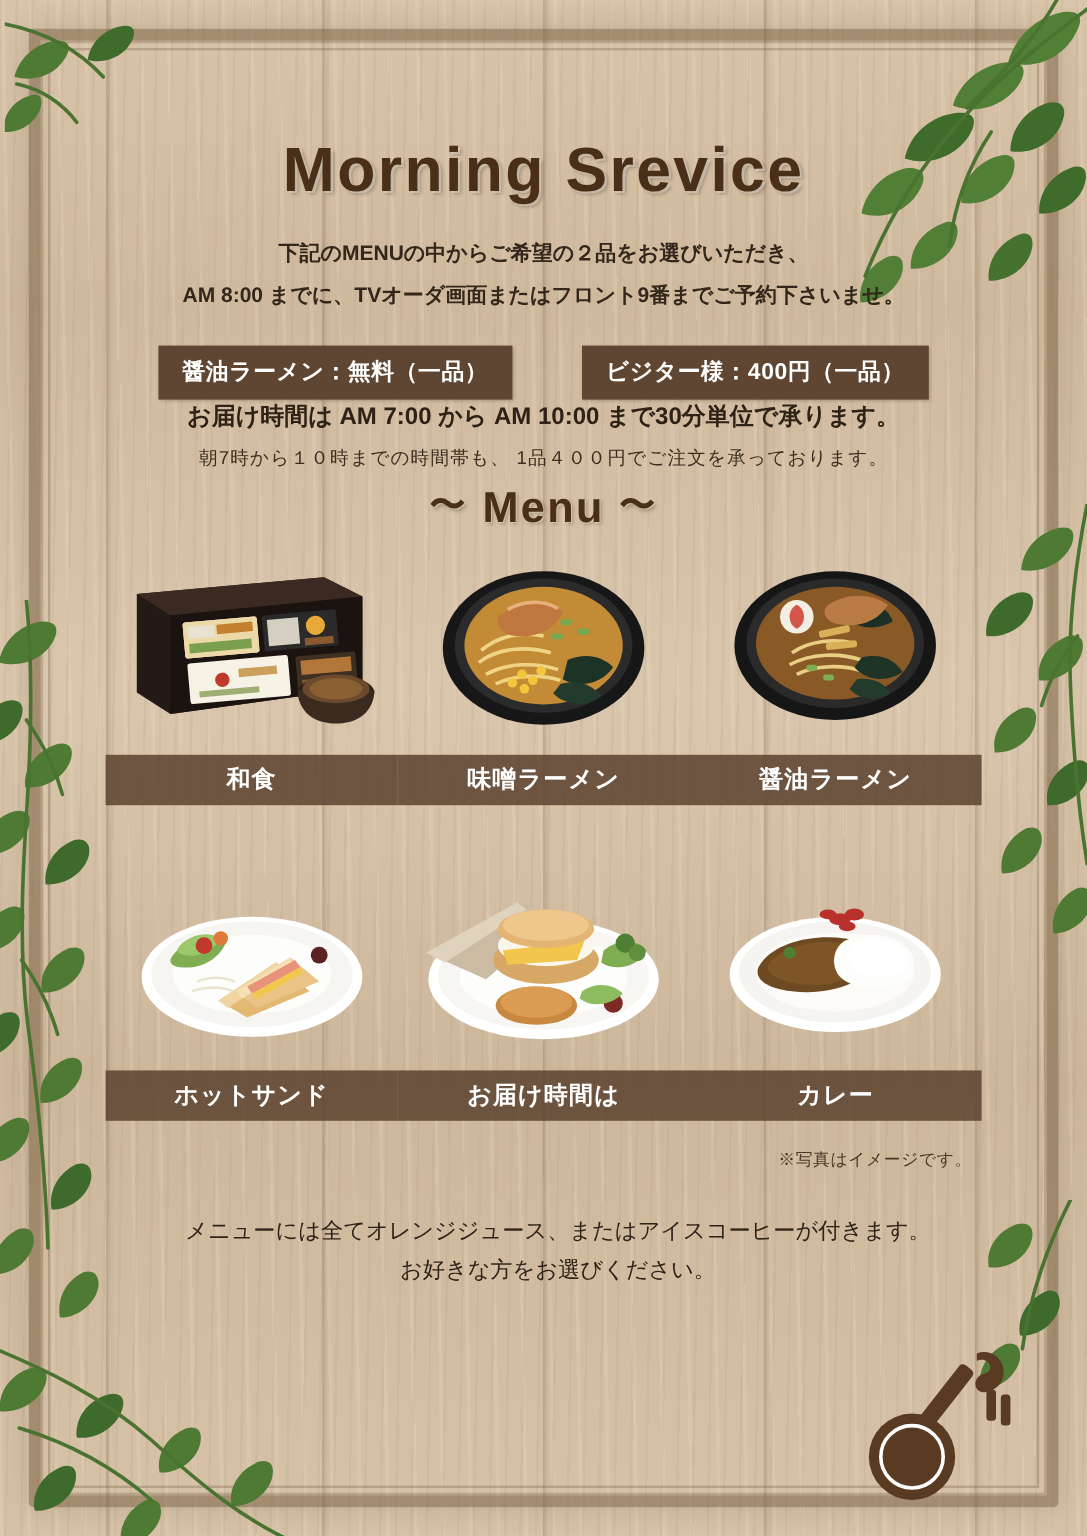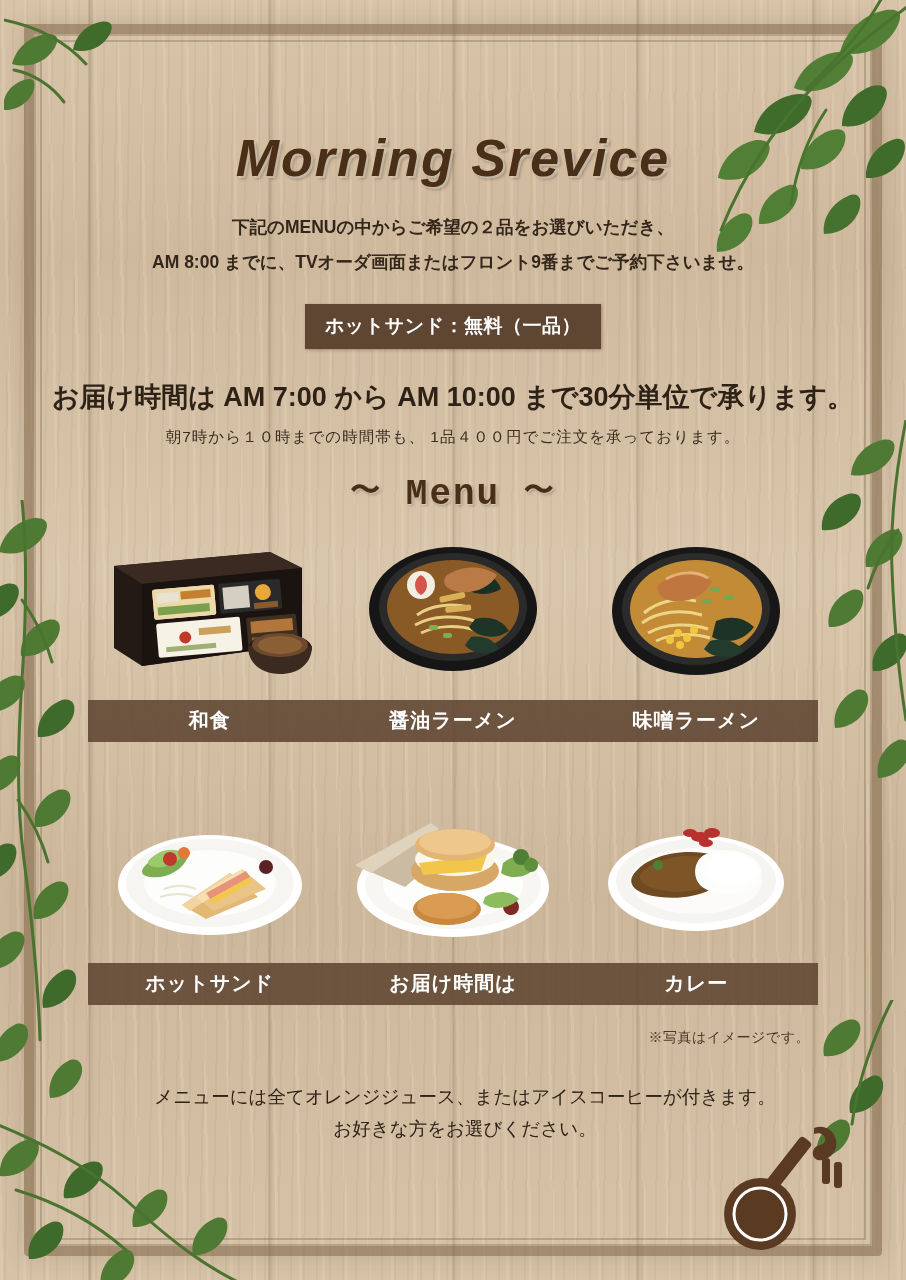--- a/index.html
+++ b/index.html
@@ -56,28 +56,27 @@
 
   
   .content {
     position: absolute;
     left: 0; top: 0;
     width: 906px;
     height: 1280px;
     text-align: center;
   }
   .title {
-    margin: 16px;
+    margin: 0;
     padding-top: 112px;
     font-size: 52px;
     font-weight: bold;
     letter-spacing: 2px;
     color: #4a2f18;
     text-shadow: 2px 2px 0 rgba(255,255,255,0.35), 3px 3px 3px rgba(70,48,28,0.35);
-    font-style: italic;
   }
   .lead {
     margin: 22px auto 0;
     width: 700px;
     font-size: 17.5px;
     line-height: 2.0;
     font-weight: bold;
     color: #33261a;
   }
   .badges {
@@ -89,39 +88,37 @@
   .badge {
     background: #5f4632;
     color: #ffffff;
     font-size: 19px;
     font-weight: bold;
     padding: 9px 20px 10px;
     letter-spacing: 0.5px;
     box-shadow: 1px 1px 3px rgba(60,42,26,0.35);
   }
   .delivery {
-    margin-top: 30px;
-    font-size: 27px;
+    font-size: 20px;
     font-weight: bold;
     color: #2e2217;
   }
   .note-small {
     margin-top: 12px;
     font-size: 15.5px;
     letter-spacing: 1px;
     color: #3b2d1f;
   }
   .menu-head {
-    margin-top: 22px;
+    margin-top: 8px;
     font-size: 36px;
     font-weight: bold;
     color: #4a2f18;
     letter-spacing: 2px;
     text-shadow: 1px 1px 0 rgba(255,255,255,0.35), 2px 2px 3px rgba(70,48,28,0.3);
-    font-family: Liberation Mono, monospace;
   }
   .menu-head .tilde { font-size: 30px; vertical-align: 4px; }
 
   .grid {
     margin: 6px auto 0;
     width: 730px;
     display: grid;
     grid-template-columns: repeat(3, 1fr);
     row-gap: 4px;
   }
@@ -273,21 +270,22 @@
   <div class="content">
 
     <h1 class="title">Morning Srevice</h1>
 
     <div class="lead">
       <div>下記のMENUの中からご希望の２品をお選びいただき、</div>
       <div>AM 8:00 までに、TVオーダ画面またはフロント9番までご予約下さいませ。</div>
     </div>
 
     <div class="badges">
-      <div class="badge">ホットサンド：無料（一品）</div>
+      <div class="badge">醤油ラーメン：無料（一品）</div>
+      <div class="badge">ビジター様：400円（一品）</div>
     </div>
 
     <div class="delivery">お届け時間は AM 7:00 から AM 10:00 まで30分単位で承ります。</div>
     <div class="note-small">朝7時から１０時までの時間帯も、 1品４００円でご注文を承っております。</div>
 
     <div class="menu-head">
       <span class="tilde">〜</span>
       <span>Menu</span>
       <span class="tilde">〜</span>
     </div>
@@ -337,58 +335,20 @@
               <ellipse cx="178" cy="119" rx="22" ry="9" fill="#8a5f33"></ellipse>
             </g>
           </svg>
         </div>
         <div class="label-bar">和食</div>
       </div>
 
       <div class="cell">
         <div class="photo-wrap">
           <svg class="food" width="180" height="160" viewBox="0 0 180 160" aria-hidden="true">
-            <ellipse cx="90" cy="80" rx="84" ry="62" fill="#161616"></ellipse>
-            <ellipse cx="90" cy="78" rx="74" ry="54" fill="#2a2a2a"></ellipse>
-            <ellipse cx="90" cy="78" rx="66" ry="47" fill="#8a5a26"></ellipse>
-
-            <g stroke="#e8cf84" stroke-width="3" fill="none">
-              <path d="M54 86c14-10 34-12 52-8"></path>
-              <path d="M52 96c18-10 42-10 60-4"></path>
-              <path d="M58 104c16-8 38-8 54-3"></path>
-            </g>
-
-            <path d="M104 44c18-2 30 4 34 16-14 8-30 6-40-4z" fill="#1b2f24"></path>
-            <path d="M112 90c16-4 28 2 34 12-14 10-32 6-40-4z" fill="#1e3427"></path>
-            <path d="M108 108c14-2 24 4 28 12-12 8-28 4-34-4z" fill="#223b2c"></path>
-
-            <g>
-              <circle cx="58" cy="56" r="14" fill="#f4eee2"></circle>
-              <path d="M58 46c8 4 8 16 0 20-8-4-8-16 0-20z" fill="#d4564b"></path>
-            </g>
-
-            <path d="M84 46c16-10 36-10 50 0-8 14-26 20-42 16-10-2-14-10-8-16z" fill="#b97a45"></path>
-
-            <g fill="#d9b057">
-              <rect x="76" y="68" width="26" height="6" rx="2" transform="rotate(-12 76 68)"></rect>
-              <rect x="82" y="78" width="26" height="6" rx="2" transform="rotate(-6 82 78)"></rect>
-            </g>
-
-            <g fill="#7fae52">
-              <rect x="66" y="96" width="9" height="5" rx="2"></rect>
-              <rect x="80" y="104" width="9" height="5" rx="2"></rect>
-            </g>
-          </svg>
-        </div>
-        <div class="label-bar">醤油ラーメン</div>
-      </div>
-
-      <div class="cell">
-        <div class="photo-wrap">
-          <svg class="food" width="180" height="160" viewBox="0 0 180 160" aria-hidden="true">
             <ellipse cx="90" cy="82" rx="84" ry="64" fill="#171717"></ellipse>
             <ellipse cx="90" cy="80" rx="74" ry="56" fill="#2b2b2b"></ellipse>
             <ellipse cx="90" cy="80" rx="66" ry="49" fill="#c48b36"></ellipse>
 
             <g stroke="#f0d98a" stroke-width="3" fill="none" opacity="0.95">
               <path d="M38 84c14-12 34-16 52-12"></path>
               <path d="M36 94c16-12 40-14 60-8"></path>
               <path d="M42 104c18-10 42-10 60-4"></path>
               <path d="M50 112c16-8 38-8 54-3"></path>
             </g>
@@ -408,20 +368,58 @@
             <path d="M60 50c14-8 30-8 42-1" stroke="#e5b07a" stroke-width="3" fill="none"></path>
 
             <g fill="#76a94f">
               <rect x="104" y="58" width="10" height="5" rx="2"></rect>
               <rect x="118" y="66" width="10" height="5" rx="2"></rect>
               <rect x="96" y="70" width="10" height="5" rx="2"></rect>
             </g>
           </svg>
         </div>
         <div class="label-bar">味噌ラーメン</div>
+      </div>
+
+      <div class="cell">
+        <div class="photo-wrap">
+          <svg class="food" width="180" height="160" viewBox="0 0 180 160" aria-hidden="true">
+            <ellipse cx="90" cy="80" rx="84" ry="62" fill="#161616"></ellipse>
+            <ellipse cx="90" cy="78" rx="74" ry="54" fill="#2a2a2a"></ellipse>
+            <ellipse cx="90" cy="78" rx="66" ry="47" fill="#8a5a26"></ellipse>
+
+            <g stroke="#e8cf84" stroke-width="3" fill="none">
+              <path d="M54 86c14-10 34-12 52-8"></path>
+              <path d="M52 96c18-10 42-10 60-4"></path>
+              <path d="M58 104c16-8 38-8 54-3"></path>
+            </g>
+
+            <path d="M104 44c18-2 30 4 34 16-14 8-30 6-40-4z" fill="#1b2f24"></path>
+            <path d="M112 90c16-4 28 2 34 12-14 10-32 6-40-4z" fill="#1e3427"></path>
+            <path d="M108 108c14-2 24 4 28 12-12 8-28 4-34-4z" fill="#223b2c"></path>
+
+            <g>
+              <circle cx="58" cy="56" r="14" fill="#f4eee2"></circle>
+              <path d="M58 46c8 4 8 16 0 20-8-4-8-16 0-20z" fill="#d4564b"></path>
+            </g>
+
+            <path d="M84 46c16-10 36-10 50 0-8 14-26 20-42 16-10-2-14-10-8-16z" fill="#b97a45"></path>
+
+            <g fill="#d9b057">
+              <rect x="76" y="68" width="26" height="6" rx="2" transform="rotate(-12 76 68)"></rect>
+              <rect x="82" y="78" width="26" height="6" rx="2" transform="rotate(-6 82 78)"></rect>
+            </g>
+
+            <g fill="#7fae52">
+              <rect x="66" y="96" width="9" height="5" rx="2"></rect>
+              <rect x="80" y="104" width="9" height="5" rx="2"></rect>
+            </g>
+          </svg>
+        </div>
+        <div class="label-bar">醤油ラーメン</div>
       </div>
     </div>
 
     <div class="grid row2">
 
       <div class="cell">
         <div class="photo-wrap">
           <svg class="food" width="200" height="150" viewBox="0 0 200 150" aria-hidden="true">
             <ellipse cx="100" cy="84" rx="92" ry="50" fill="#ffffff"></ellipse>
             <ellipse cx="100" cy="82" rx="84" ry="44" fill="#f7f5f1"></ellipse>

